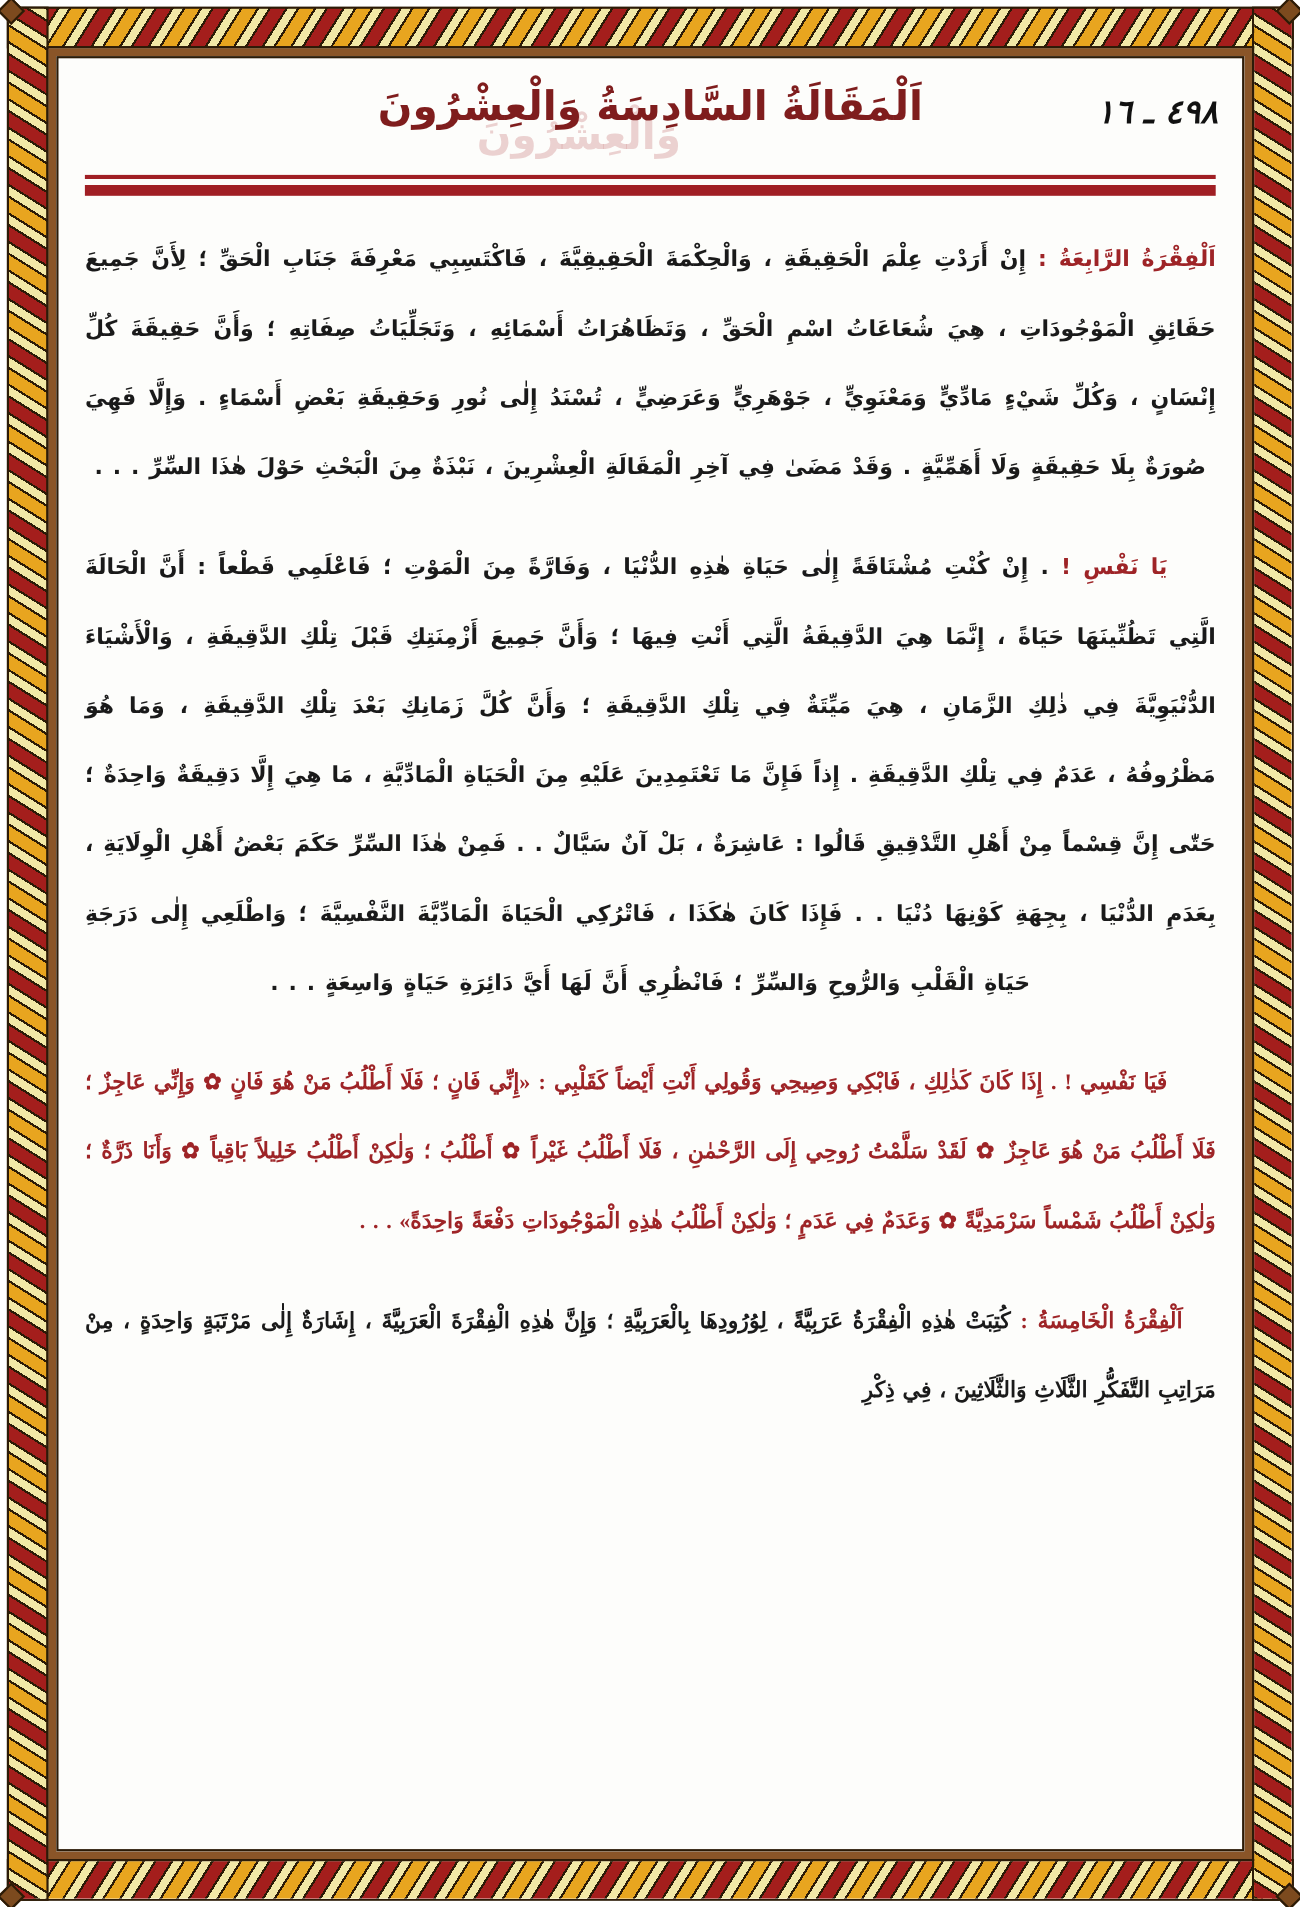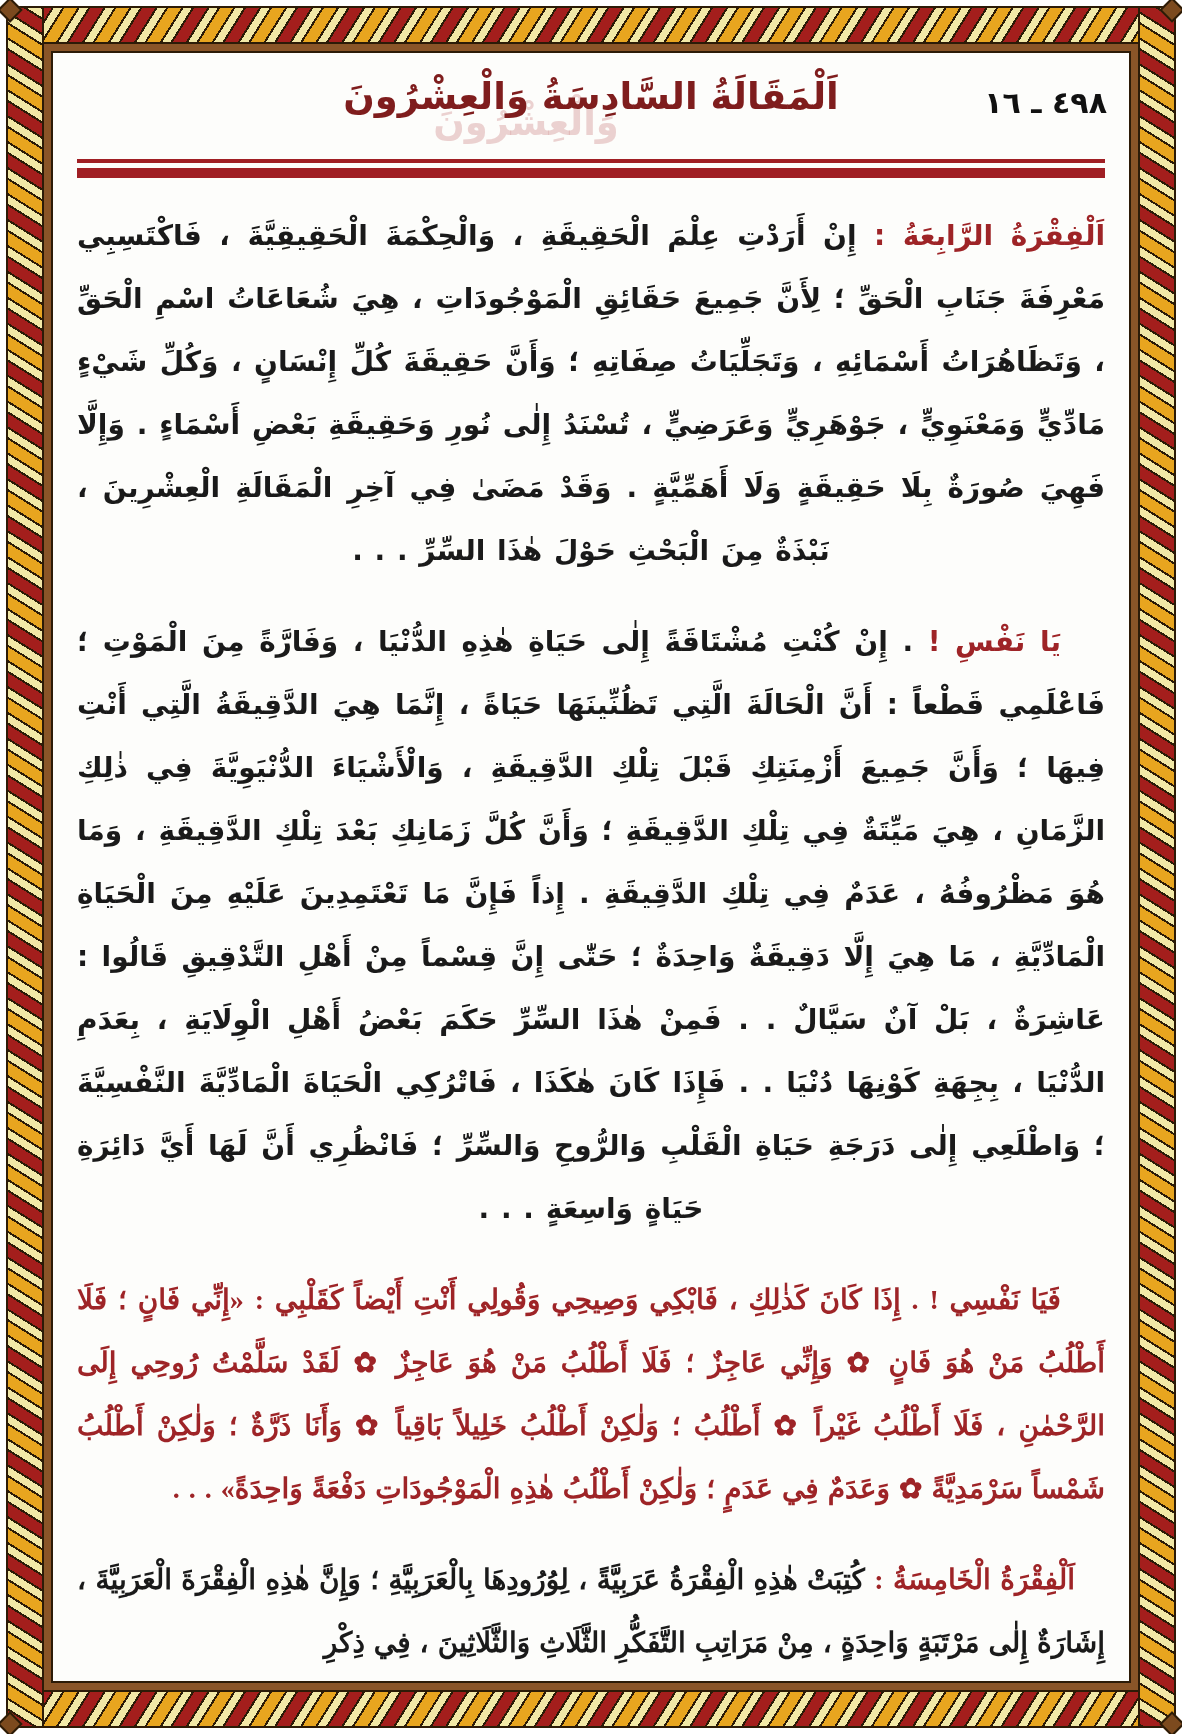--- a/index.html
+++ b/index.html
@@ -62,21 +62,21 @@
     padding:14px 22px 0 22px;
     direction:rtl;
   }
   .header{
     position:relative;
     height:86px;
   }
   .page-number{
     position:absolute;left:auto;right:calc(100% - 100% );
     
-    right:auto;left:0;
+    right:auto;left:0;font-style:italic;
   }
   
   .page-number{
     position:absolute;top:18px;right:auto;left:auto;
   }
   .page-number{right:unset;}
   .page-number{ 
     left:auto; right:0;
   }
   .page-number span{
@@ -98,21 +98,21 @@
   }
   .rule-double{
     height:19px;margin:6px 2px 26px 2px;
     background:linear-gradient(to bottom,
       #a01f24 0 4px, transparent 4px 9px, #a01f24 9px 19px);
   }
   
   .body-text{margin:0 2px;}
   .para{
     margin:0 0 28px 0;
-    font-size:28px;font-weight:bold;line-height:63px;
+    font-size:20px;font-weight:bold;line-height:63px;
     text-align:justify;
     color:#1a1a1a;
     word-spacing:2px;
   }
   .para.last-center{text-align-last:center;}
   .para.last-right{text-align-last:right;font-family:Liberation Serif, serif;}
   .run-red{color:#9e2427;}
   .run-black{color:#1a1a1a;}
 </style>
 </head>

